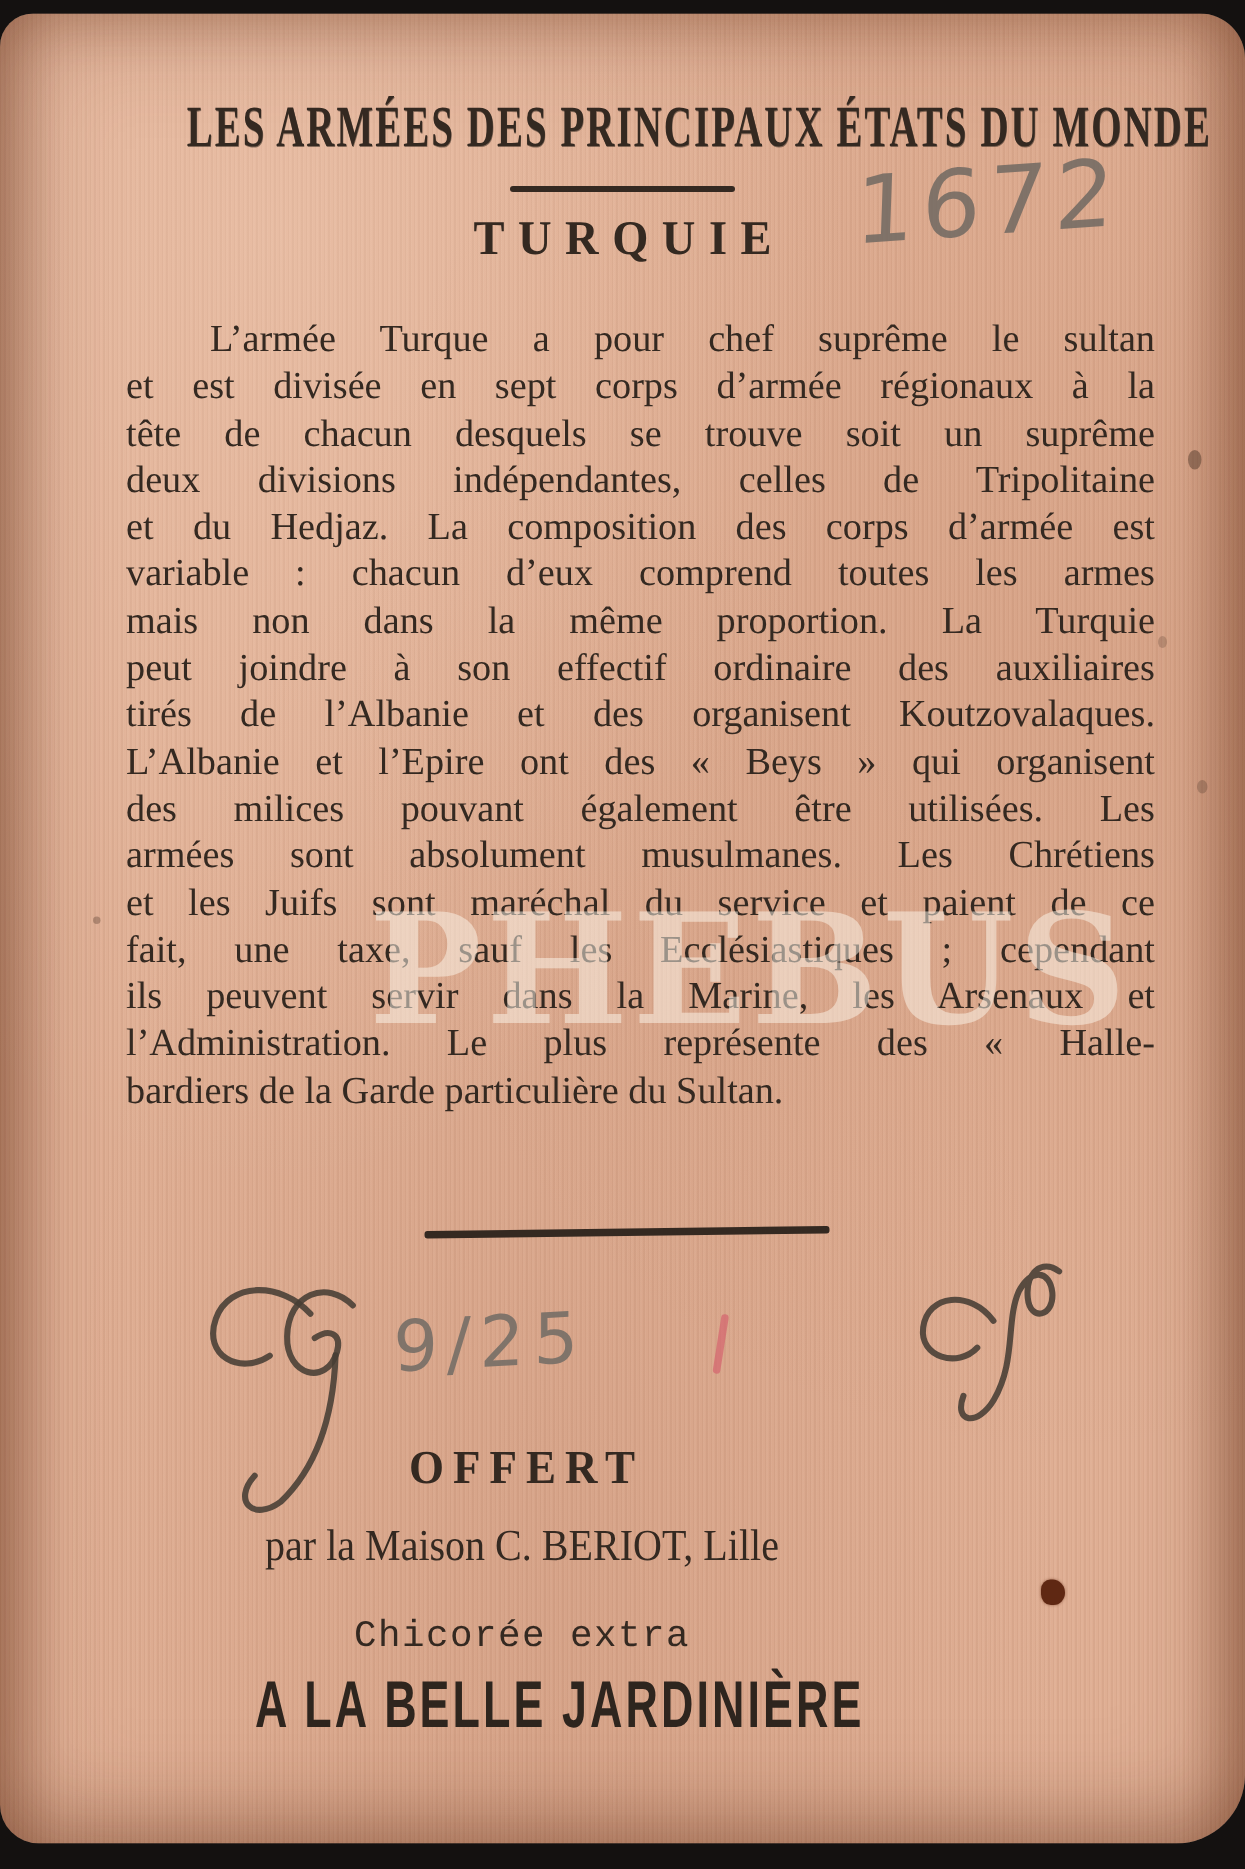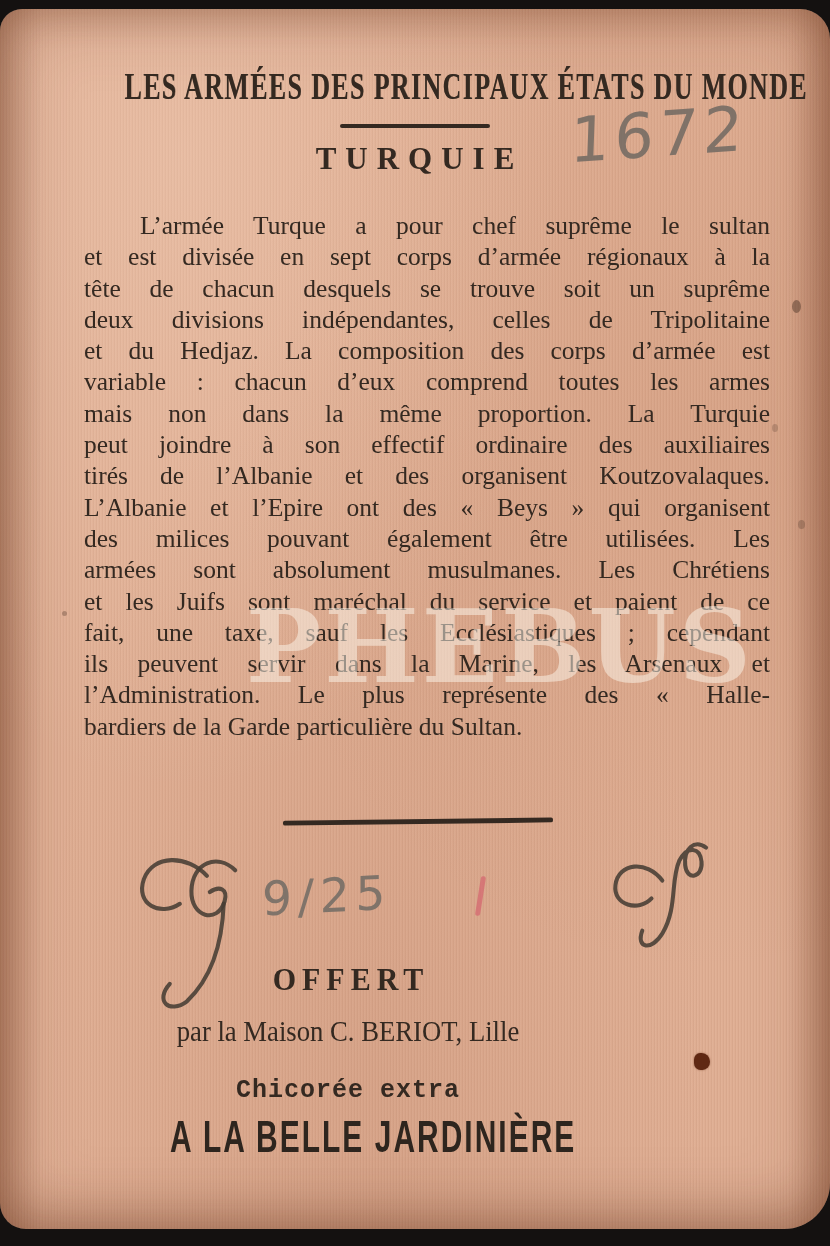--- a/index.html
+++ b/index.html
@@ -82,21 +82,21 @@
     font-family:"Liberation Serif",serif;font-weight:700;font-size:30px;
     letter-spacing:6px;text-indent:6px;transform:scaleY(1.05);
   }
   .maison{
     position:absolute;left:98px;top:1015px;width:500px;text-align:center;
     font-family:"Liberation Serif",serif;font-size:29px;white-space:nowrap;
     transform:scaleX(0.92) scaleY(1.02);
   }
   .product{
     position:absolute;left:98px;top:1076px;width:500px;text-align:center;
-    font-family:"Liberation Mono",monospace;font-weight:700;font-size:25px;
+    font-family:"Liberation Mono",monospace;font-weight:400;font-size:25px;
     letter-spacing:1px;
   }
   .brand{
     position:absolute;left:90px;top:1112px;width:500px;text-align:center;
     font-family:"Liberation Sans",sans-serif;font-weight:700;font-size:44px;
     letter-spacing:3px;white-space:nowrap;color:#2e251e;
     transform:scaleX(0.68) scaleY(1.0);
   }
 
   .stain{position:absolute;left:694px;top:1053px;width:16px;height:17px;background:#5f2813;border-radius:45% 60% 55% 48%;box-shadow:0 0 2px rgba(95,40,19,0.6);}

